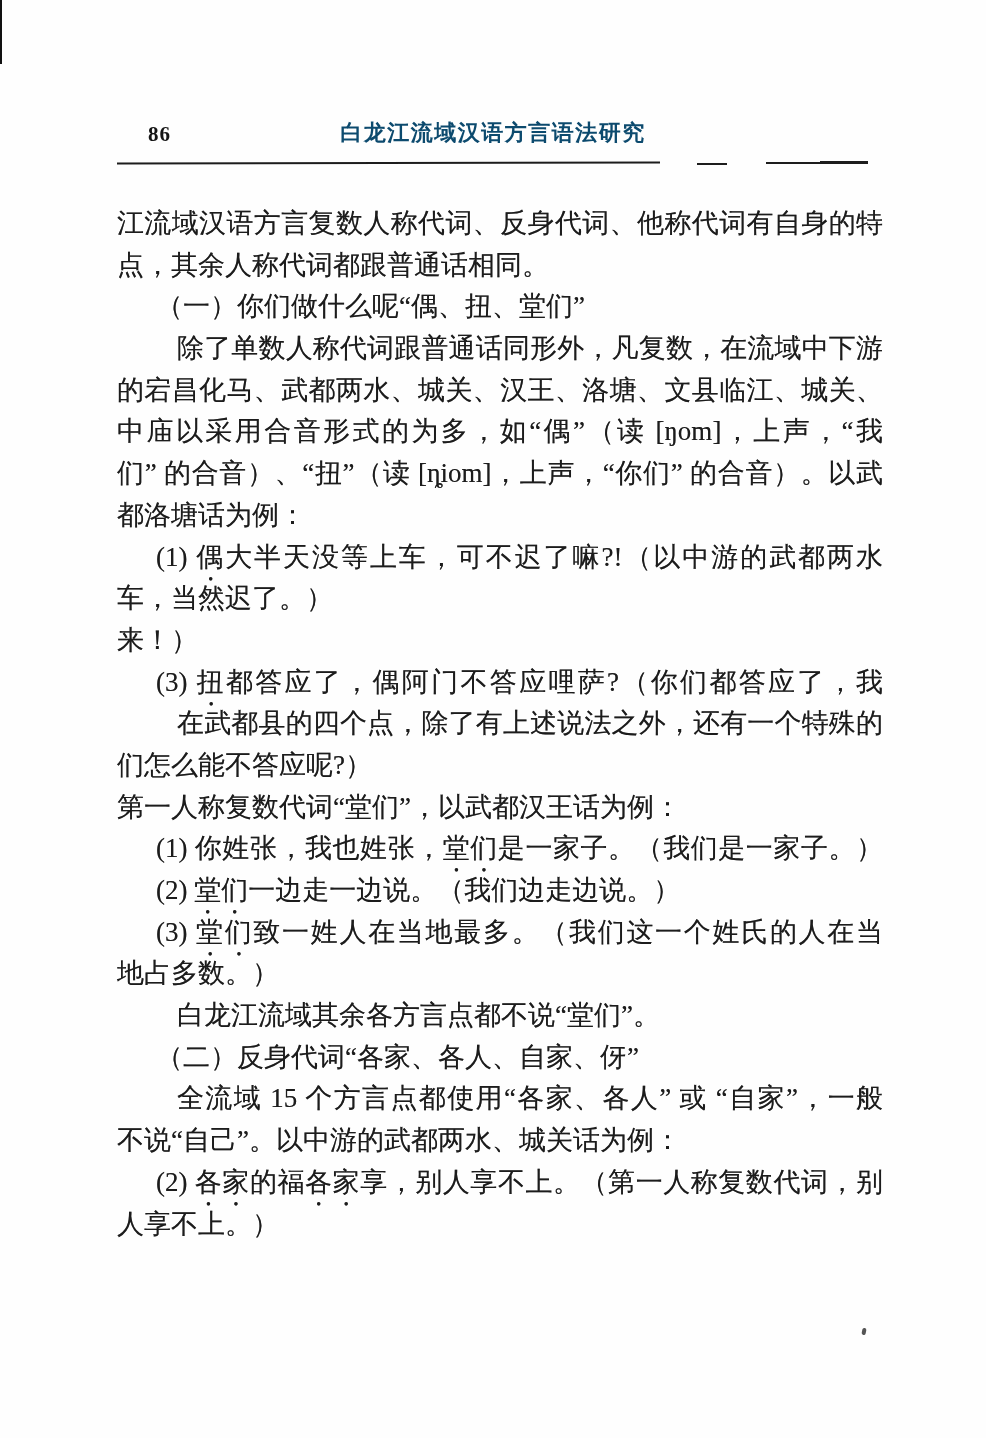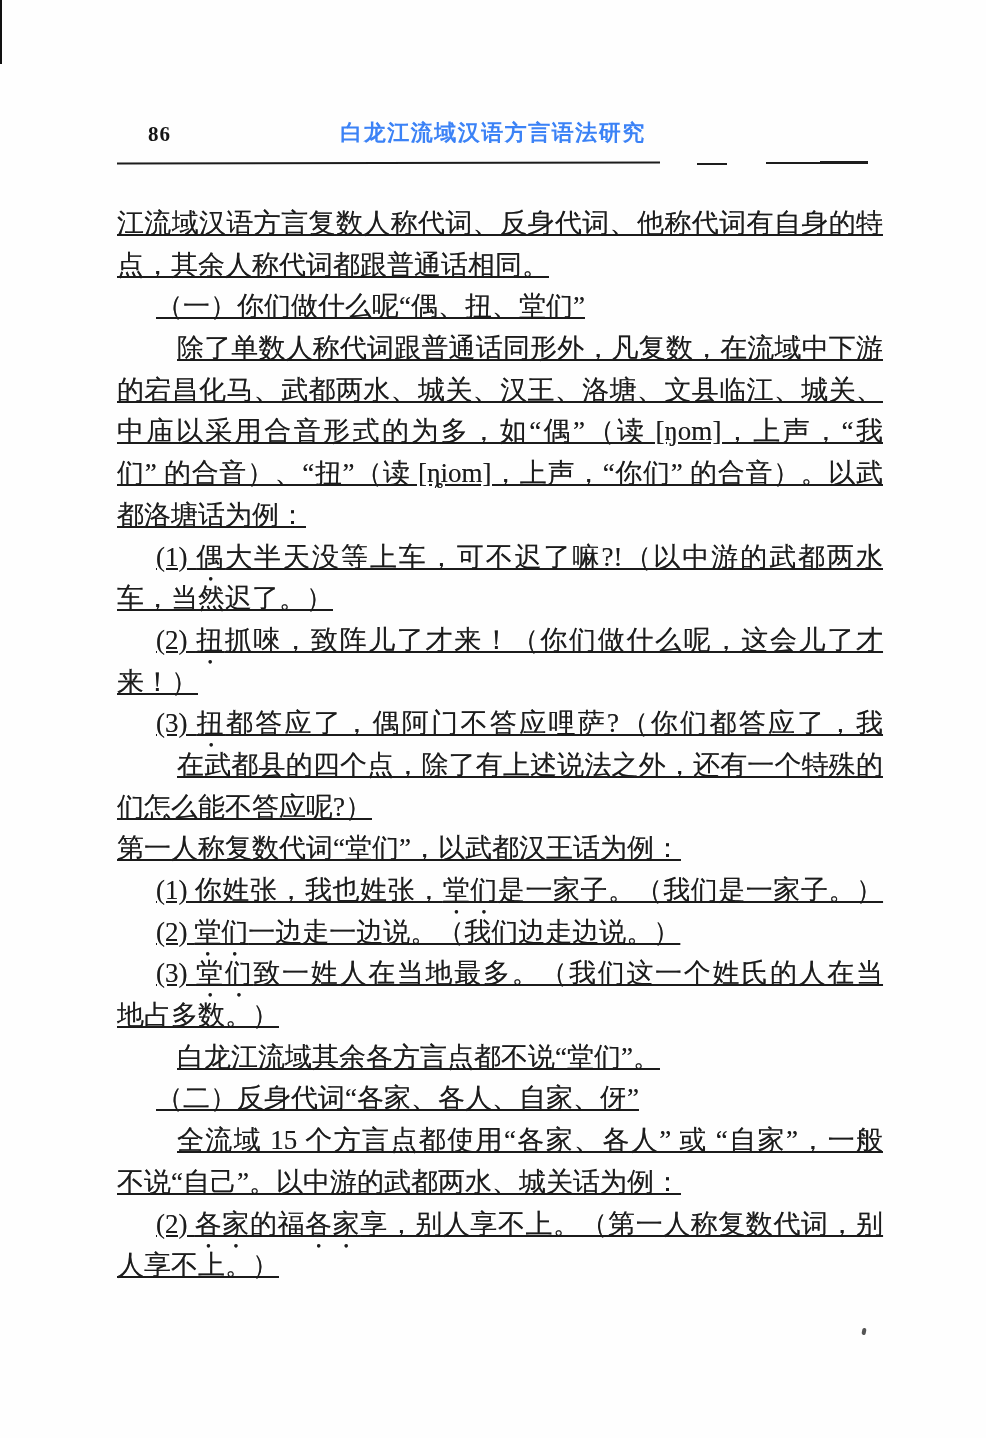--- a/index.html
+++ b/index.html
@@ -16,36 +16,36 @@
   
   .page-number{
     position:absolute;left:148px;top:122px;
     font-size:21px;font-weight:700;letter-spacing:1px;
     color:#151515;
   }
   .book-title{
     position:absolute;left:0;top:118px;width:986px;
     text-align:center;
     font-size:22px;font-weight:700;letter-spacing:1.5px;
-    color:#3b82f6;
+    color:#0c4a6e;
   }
   
   .rule-seg{position:absolute;background:#1d1d1d;height:2px;}
   .rule-a{left:117px;top:162px;width:543px;transform:rotate(-0.08deg);}
   .rule-b{left:697px;top:163px;width:30px;}
   .rule-c{left:766px;top:162px;width:102px;}
   .rule-c2{left:820px;top:161px;width:48px;height:3px;}
 
   
   .edge-artifact{position:absolute;left:0;top:0;width:2px;height:64px;background:#111;}
   .scan-speck{position:absolute;left:862px;top:1328px;width:4px;height:7px;background:#555;border-radius:2px;transform:rotate(12deg);}
 
   
   .body-text{
-    position:absolute;left:117px;top:203px;width:766px;text-decoration:underline;
+    position:absolute;left:117px;top:203px;width:766px;
   }
   .line{
     height:41.7px;line-height:41.7px;
     font-size:27px;
     color:#1c1c1c;
     white-space:nowrap;
     box-sizing:border-box;
     text-shadow:0 0 0.5px rgba(20,20,20,0.55);
   }
   .line.j{
@@ -85,21 +85,20 @@
       <div class="line ind0 j"><span class="">江流域汉语方言复数人称代词、反身代词、他称代词有自身的特</span></div>
       <div class="line ind0"><span class="">点，其余人称代词都跟普通话相同。</span></div>
       <div class="line ind1"><span class="">（一）你们做什么呢“偶、扭、堂们”</span></div>
       <div class="line ind2 j"><span class="">除了单数人称代词跟普通话同形外，凡复数，在流域中下游</span></div>
       <div class="line ind0 j"><span class="">的宕昌化马、武都两水、城关、汉王、洛塘、文县临江、城关、</span></div>
       <div class="line ind0 j"><span class="">中庙以采用合音形式的为多，如“偶”（读 [ŋom]，上声，“我</span></div>
       <div class="line ind0 j"><span class="">们” 的合音）、“扭”（读 [ȵiom]，上声，“你们” 的合音）。以武</span></div>
       <div class="line ind0"><span class="">都洛塘话为例：</span></div>
       <div class="line ind1 j"><span class="">(1) </span><span class="em">偶</span><span class="">大半天没等上车，可不迟了嘛?!（以中游的武都两水</span></div>
       <div class="line ind0"><span class="">车，当然迟了。）</span></div>
-      <div class="line ind1 j"><span class="">(2) </span><span class="em">扭</span><span class="">抓唻，致阵儿了才来！（你们做什么呢，这会儿了才</span></div>
       <div class="line ind0"><span class="">来！）</span></div>
       <div class="line ind1 j"><span class="">(3) </span><span class="em">扭</span><span class="">都答应了，偶阿门不答应哩萨?（你们都答应了，我</span></div>
       <div class="line ind2 j"><span class="">在武都县的四个点，除了有上述说法之外，还有一个特殊的</span></div>
       <div class="line ind0"><span class="">们怎么能不答应呢?）</span></div>
       <div class="line ind0"><span class="">第一人称复数代词“堂们”，以武都汉王话为例：</span></div>
       <div class="line ind1 j"><span class="">(1) 你姓张，我也姓张，</span><span class="em">堂们</span><span class="">是一家子。（我们是一家子。）</span></div>
       <div class="line ind1"><span class="">(2) </span><span class="em">堂们</span><span class="">一边走一边说。（我们边走边说。）</span></div>
       <div class="line ind1 j"><span class="">(3) </span><span class="em">堂们</span><span class="">致一姓人在当地最多。（我们这一个姓氏的人在当</span></div>
       <div class="line ind0"><span class="">地占多数。）</span></div>
       <div class="line ind2"><span class="">白龙江流域其余各方言点都不说“堂们”。</span></div>

